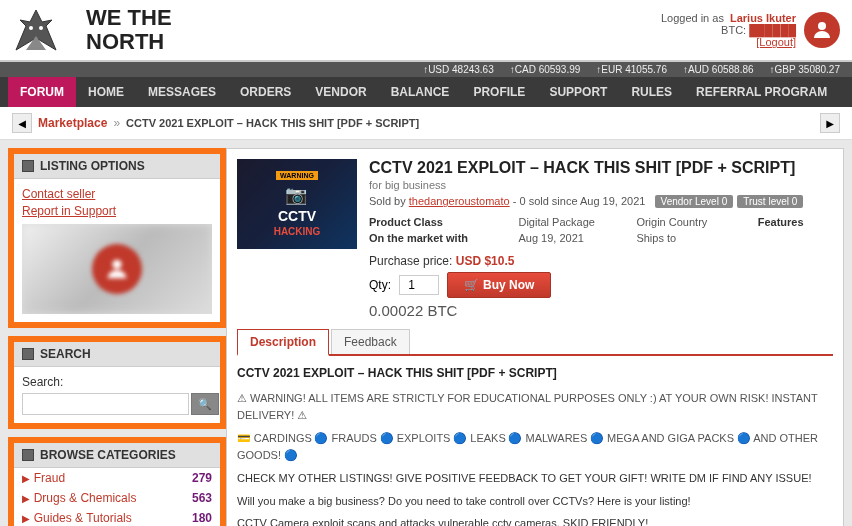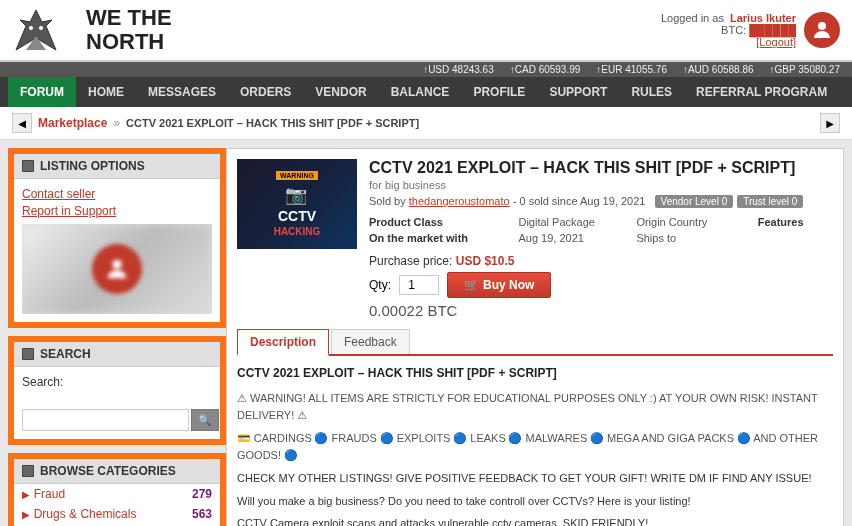--- a/index.html
+++ b/index.html
@@ -18,41 +18,41 @@
     .user-info .btc { color: #c0392b; font-weight: bold; }
     .user-info .logout { color: #c0392b; text-decoration: underline; cursor: pointer; }
 
     
     .currency-bar { background: #555; color: #eee; font-size: 10px; padding: 2px 12px; text-align: right; display: flex; justify-content: flex-end; gap: 16px; }
 
     
     .nav { background: #3a3a3a; display: flex; align-items: center; padding: 0 8px; }
     .nav-item { color: #ddd; padding: 8px 12px; font-size: 12px; font-weight: bold; cursor: pointer; text-transform: uppercase; }
     .nav-item:hover, .nav-item.active { background: #555; color: #fff; }
-    .nav-item.active { background: #15803d; color: #fff; }
+    .nav-item.active { background: #be185d; color: #fff; }
 
     
     .breadcrumb-bar { background: #fff; border-bottom: 1px solid #ddd; padding: 6px 12px; display: flex; align-items: center; gap: 6px; font-size: 12px; }
     .breadcrumb-nav-btn { width: 20px; height: 20px; background: #eee; border: 1px solid #ccc; display: flex; align-items: center; justify-content: center; font-size: 10px; cursor: pointer; }
     .bc-marketplace { color: #c0392b; font-weight: bold; cursor: pointer; }
     .bc-sep { color: #999; }
     .bc-current { color: #444; font-weight: bold; font-size: 11px; }
 
     
     .main-layout { display: flex; gap: 0; padding: 8px; background: #e8e8e8; }
 
     
     .sidebar { width: 218px; flex-shrink: 0; display: flex; flex-direction: column; gap: 8px; }
     .sidebar-section { background: #fff; border: 6px solid #f97316; }
     .sidebar-section-header { background: #e0e0e0; border-bottom: 1px solid #ccc; padding: 5px 8px; display: flex; align-items: center; gap: 6px; font-weight: bold; font-size: 12px; color: #333; }
     .sidebar-body { padding: 8px; }
     .sidebar-link { color: #c0392b; font-size: 12px; display: block; margin-bottom: 3px; cursor: pointer; text-decoration: underline; }
 
     
-    .search-label { font-size: 12px; color: #333; margin-bottom: 20px; }
+    .search-label { font-size: 12px; color: #333; margin-bottom: 4px; }
     .search-row { display: flex; gap: 2px; }
     .search-input { flex: 1; border: 1px solid #ccc; padding: 3px 5px; font-size: 12px; }
     .search-btn { background: #888; border: 1px solid #777; color: white; padding: 3px 6px; cursor: pointer; font-size: 11px; }
 
     
     .category-item { display: flex; justify-content: space-between; align-items: center; padding: 3px 8px; font-size: 12px; cursor: pointer; }
     .category-name { color: #c0392b; display: flex; align-items: center; gap: 4px; }
     .category-name .arrow { color: #c0392b; font-size: 10px; }
     .category-count { color: #701a75; font-weight: bold; }
 

